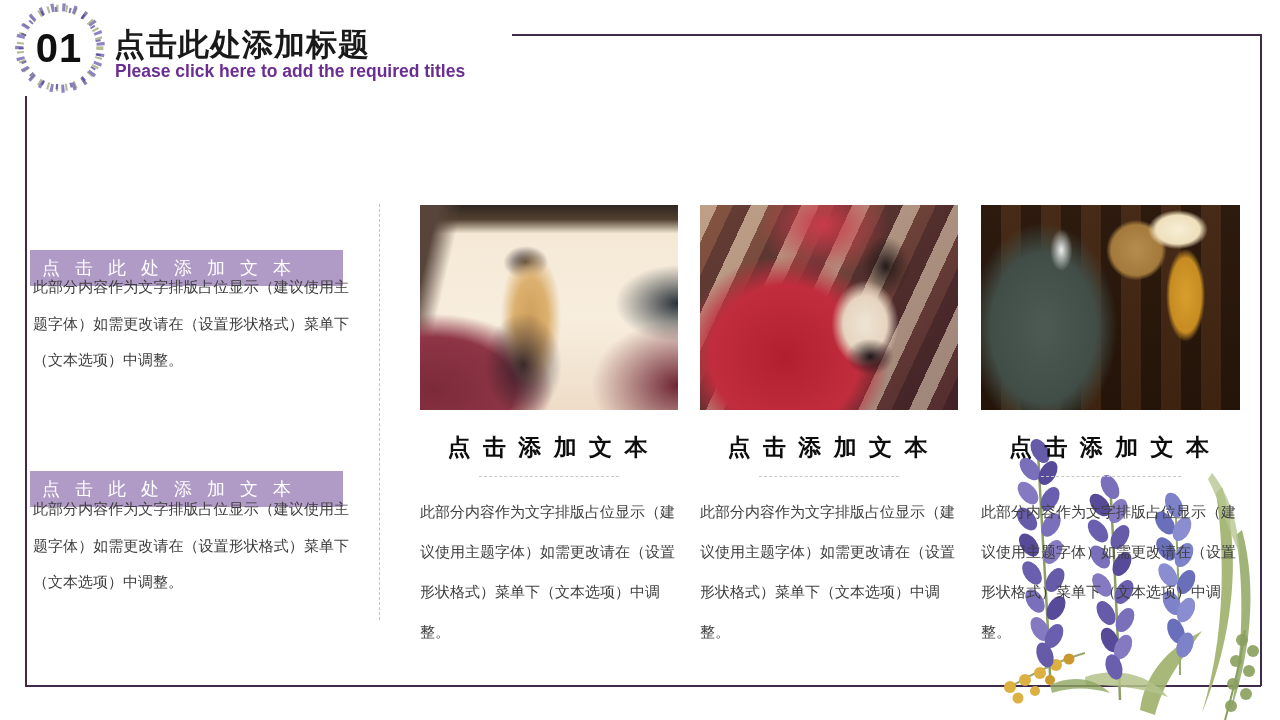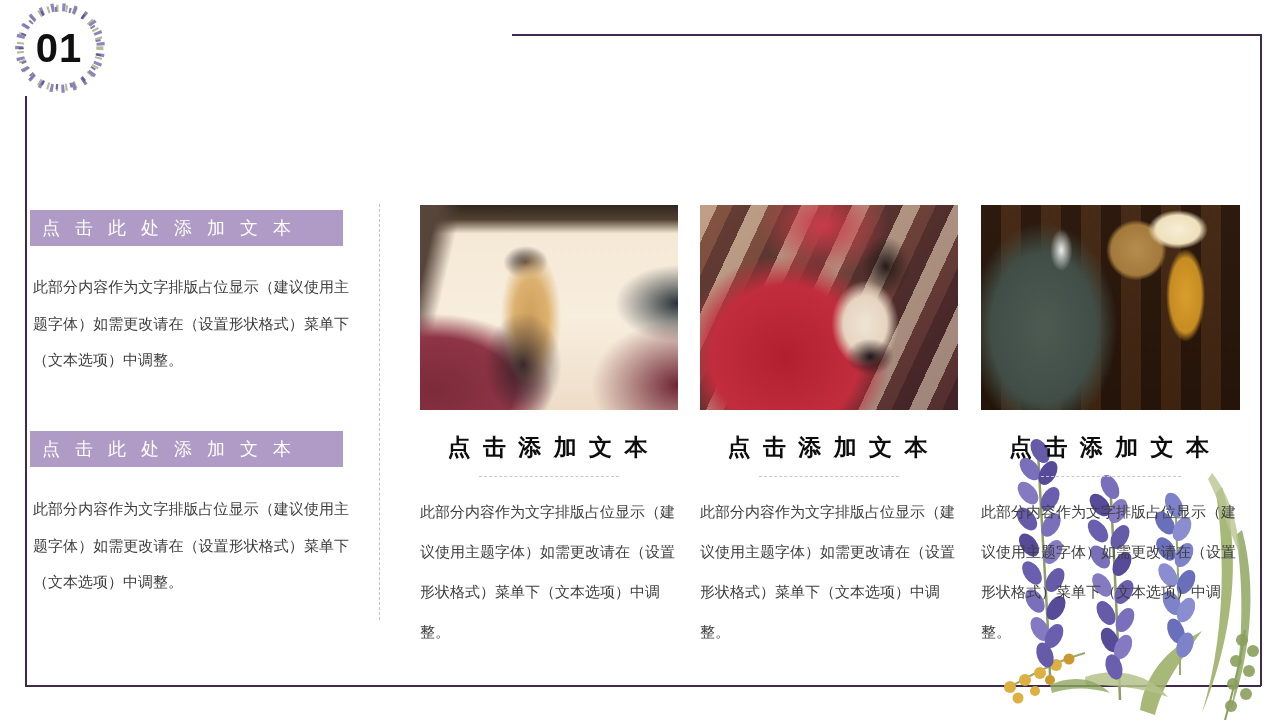--- a/index.html
+++ b/index.html
@@ -25,21 +25,21 @@
     font-size:31px;font-weight:700;color:#191919;letter-spacing:1px;white-space:nowrap;
   }
   .page-subtitle{
     position:absolute;left:115px;top:61px;z-index:2;
     font-size:17.5px;font-weight:700;color:#6b2d91;white-space:nowrap;
   }
   
   .heading-bar{
     position:absolute;left:30px;width:313px;height:36px;background:#b09ac6;z-index:2;
     color:#ffffff;font-size:18px;letter-spacing:5px;
-    display:flex;align-items:center;padding-left:12px;box-sizing:border-box;white-space:nowrap;
+    display:flex;align-items:center;padding-left:12px;box-sizing:border-box;white-space:nowrap;margin-top:40px;
   }
   .bar-1{top:210px;} .bar-2{top:431px;}
   .left-body{
     position:absolute;left:33px;width:316px;z-index:2;
     font-size:15px;line-height:36.5px;color:#3e3e3e;text-align:justify;
   }
   .left-body-1{top:269px;} .left-body-2{top:491px;}
   .col-separator{
     position:absolute;left:379px;top:204px;height:416px;width:0;
     border-left:1px dashed #c3bfca;z-index:1;
@@ -94,20 +94,22 @@
   <div class="frame frame-bottom"></div>
   <div class="frame frame-left"></div>
 
   <svg class="wreath" viewBox="0 0 100 100">
     <circle cx="51" cy="48" r="39" fill="none" stroke="#9aa56f" stroke-width="7" stroke-dasharray="2 7" opacity="0.75"></circle>
     <circle cx="51" cy="48" r="40" fill="none" stroke="#7365b2" stroke-width="8" stroke-dasharray="3 8" stroke-dashoffset="5" opacity="0.8" transform="rotate(12 51 48)"></circle>
     <circle cx="51" cy="48" r="38" fill="none" stroke="#4d3c92" stroke-width="5" stroke-dasharray="2 12" stroke-dashoffset="9" opacity="0.7" transform="rotate(-20 51 48)"></circle>
     <circle cx="51" cy="48" r="30" fill="#ffffff"></circle>
   </svg>
   <div class="slide-number">01</div>
+  <div class="page-title">点击此处添加标题</div>
+  <div class="page-subtitle">Please click here to add the required titles</div>
 
   <div class="heading-bar bar-1">点 击 此 处 添 加 文 本</div>
   <div class="left-body left-body-1">此部分内容作为文字排版占位显示（建议使用主题字体）如需更改请在（设置形状格式）菜单下（文本选项）中调整。</div>
   <div class="heading-bar bar-2">点 击 此 处 添 加 文 本</div>
   <div class="left-body left-body-2">此部分内容作为文字排版占位显示（建议使用主题字体）如需更改请在（设置形状格式）菜单下（文本选项）中调整。</div>
 
   <div class="col-separator"></div>
 
   <div class="card card-1">
     <div class="photo photo-1"></div>

